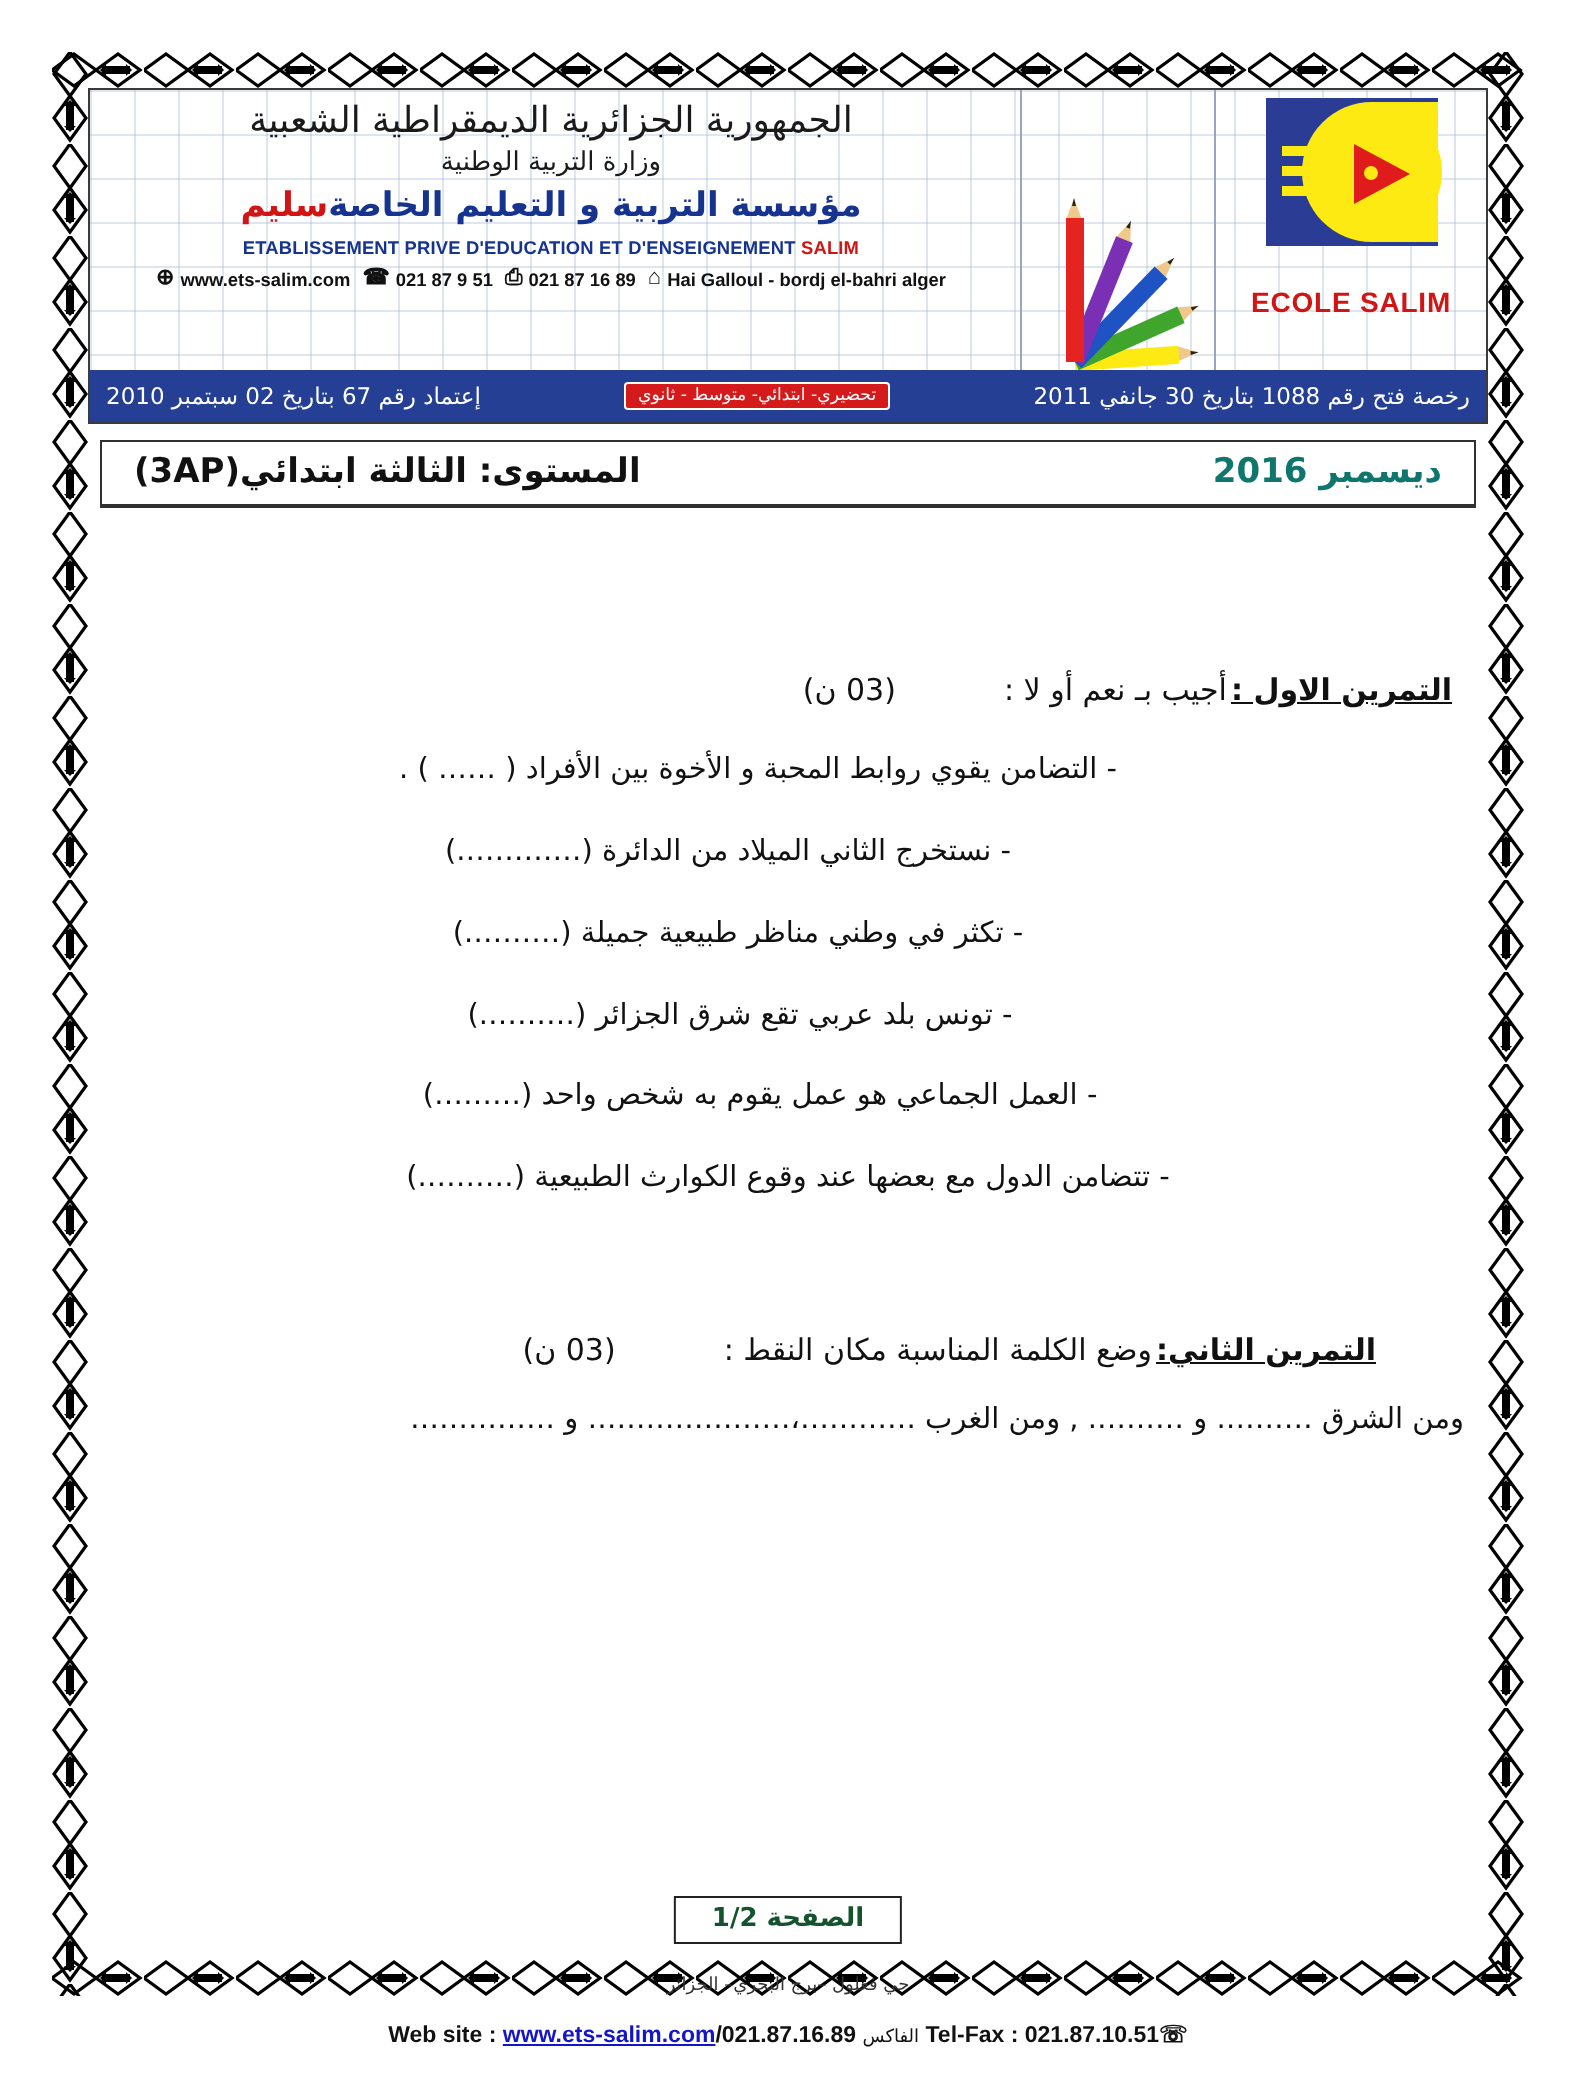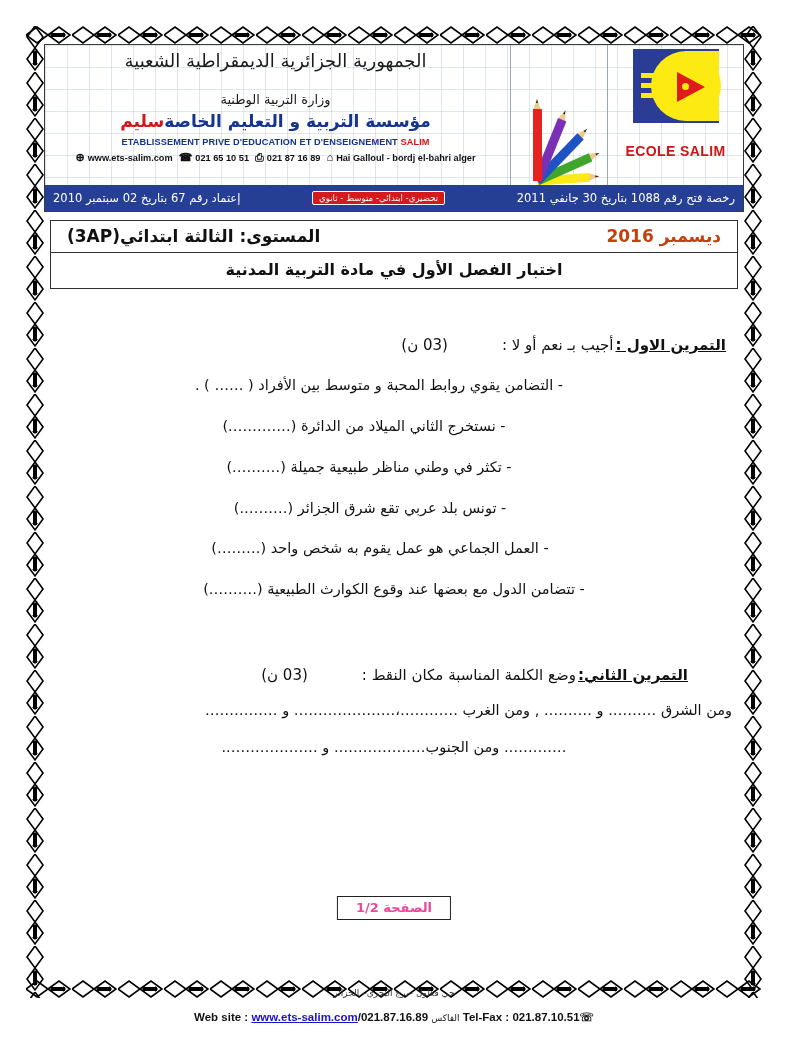--- a/index.html
+++ b/index.html
@@ -96,21 +96,21 @@
     font-size: 18px;
     color: #1a1a1a;
     line-height: 1.2;
     letter-spacing: 0;
   }
   .line-ministry {
     font-family: "DejaVu Sans", sans-serif;
     font-size: 13px;
     color: #1a1a1a;
     line-height: 1.35;
-    margin-top: 19px;
+    margin-top: 1px;
   }
   .line-institution {
     font-family: "DejaVu Sans", sans-serif;
     font-weight: bold;
     font-size: 17px;
     color: #15338f;
     line-height: 1.35;
     margin-top: 2px;
   }
   .line-institution .salim-red {
@@ -323,21 +323,21 @@
   .level-text {
     font-family: "DejaVu Sans", sans-serif;
     font-weight: bold;
     font-size: 17px;
     color: #111;
   }
   .date-text {
     font-family: "DejaVu Sans", sans-serif;
     font-weight: bold;
     font-size: 17px;
-    color: #c2410c;
+    color: #0f766e;
   }
   .exam-title {
     font-family: "DejaVu Sans", sans-serif;
     font-weight: bold;
     font-size: 16px;
     color: #111;
   }
 
   
   .ex-block {
@@ -379,27 +379,27 @@
     font-size: 14.5px;
     color: #111;
     line-height: 1.45;
   }
 
   
   .page-num {
     position: absolute;
     left: 50%;
     transform: translateX(-50%);
-    top: 852px;
+    top: 904px;
     border: 1px solid #222;
     padding: 3px 18px 4px 18px;
     font-family: "DejaVu Sans", sans-serif;
     font-weight: bold;
     font-size: 13px;
-    color: #ec4899;
+    color: #14532d;
     background: #fff;
     white-space: nowrap;
   }
   .addr-ar {
     position: absolute;
     left: 0;
     top: 944px;
     width: 700px;
     text-align: center;
     font-family: "DejaVu Sans", sans-serif;
@@ -491,21 +491,21 @@
             <span class="salim-red">SALIM</span>
           </div>
 
           <div class="contact-row">
             <span class="contact-item">
               <span class="contact-ico">⊕</span>
               <span>www.ets-salim.com</span>
             </span>
             <span class="contact-item">
               <span class="contact-ico">☎</span>
-              <span>021 65 10 51</span>
+              <span>021 87 9 51</span>
             </span>
             <span class="contact-item">
               <span class="contact-ico">⎙</span>
               <span>021 87 16 89</span>
             </span>
             <span class="contact-item">
               <span class="contact-ico">⌂</span>
               <span>Hai Galloul - bordj el-bahri alger</span>
             </span>
           </div>
@@ -560,49 +560,45 @@
         <div class="banner-badge">تحضيري- ابتدائي- متوسط - ثانوي</div>
         <div class="banner-text">إعتماد رقم 67 بتاريخ 02 سبتمبر 2010</div>
       </div>
     </div>
 
     <div class="info-box">
       <div class="info-row-1">
         <div class="date-text">ديسمبر 2016</div>
         <div class="level-text">المستوى: الثالثة ابتدائي(3AP)</div>
       </div>
-      <div class="info-row-2">
-        <span class="exam-title">اختبار الفصل الأول في مادة التربية المدنية</span>
-      </div>
     </div>
 
     <div class="ex-block" style="top:292px;">
       <div class="ex-head" style="padding-right:10px;">
         <span class="ex-title">التمرين الاول :</span>
         <span class="ex-instr">أجيب بـ نعم أو لا   :</span>
         <span class="ex-marks">(03 ن)</span>
       </div>
 
-      <div class="q-line" style="margin-top:22px; padding-right:30px;">- التضامن يقوي روابط المحبة و متوسط بين الأفراد (  …… ) .</div>
+      <div class="q-line" style="margin-top:22px; padding-right:30px;">- التضامن يقوي روابط المحبة و الأخوة بين الأفراد (  …… ) .</div>
       <div class="q-line" style="margin-top:22px; padding-right:60px;">- نستخرج الثاني الميلاد من الدائرة (………….)</div>
       <div class="q-line" style="margin-top:22px; padding-right:50px;">- تكثر في وطني مناظر  طبيعية جميلة  (……….)</div>
       <div class="q-line" style="margin-top:22px; padding-right:48px;">- تونس بلد عربي تقع شرق الجزائر (……….)</div>
       <div class="q-line" style="margin-top:22px; padding-right:28px;">- العمل الجماعي  هو  عمل يقوم به شخص واحد (………)</div>
       <div class="q-line" style="margin-top:22px; padding-right:0px;">- تتضامن الدول مع بعضها عند وقوع الكوارث الطبيعية    (……….)</div>
     </div>
 
     <div class="ex-block" style="top:622px;">
       <div class="ex-head" style="padding-right:48px;">
         <span class="ex-title">التمرين الثاني:</span>
         <span class="ex-instr">وضع الكلمة المناسبة مكان النقط  :</span>
         <span class="ex-marks">(03 ن)</span>
       </div>
 
       <div class="fill-line" style="margin-top:16px; text-align:right; padding-right:4px;">ومن الشرق ………. و ………. , ومن الغرب …………،………………… و  ……………</div>
-      <div class="fill-line" style="margin-top:16px; text-align:center;">…………. ومن الجنوب………………. و  ………………..</div>
     </div>
 
     <div class="page-num">الصفحة 1/2</div>
 
     <div class="addr-ar">حي فعلول –برج البحري– الجزائر</div>
 
     <div class="footer-contact">
       <span>Web site :</span>
       <span class="url">www.ets-salim.com</span><span>/021.87.16.89</span>
       <span class="ar-small">الفاكس</span>

